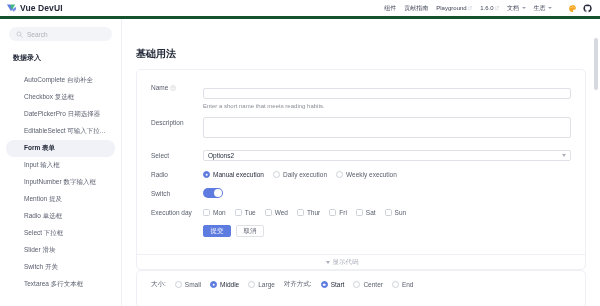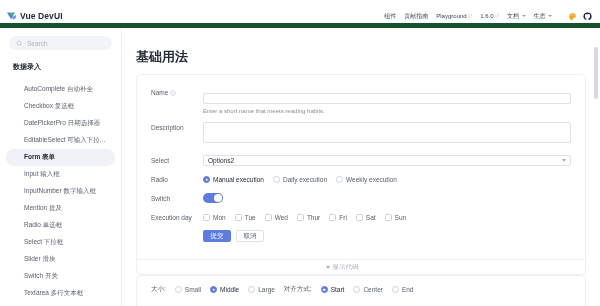--- a/index.html
+++ b/index.html
@@ -9,24 +9,24 @@
     background: #ffffff;
     font-family: "Liberation Sans", "DejaVu Sans", sans-serif;
     color: #252b3a;
   }
   #app { width: 600px; height: 306px; position: relative; display: flex; flex-direction: column; }
 
   
   .header {
     height: 19px; flex: 0 0 19px;
     display: flex; align-items: center;
-    border-bottom: 5px solid #14532d;
+    border-bottom: 3px solid #14532d;
     background: #fff;
     padding: 0 8px 0 6px;
-    position: relative; z-index: 5; margin-top: 9px;
+    position: relative; z-index: 5;
   }
   .brand { display: flex; align-items: center; gap: 3px; }
   .brand-logo { width: 11px; height: 11px; display: block; }
   .brand-name { font-size: 8.5px; font-weight: 700; letter-spacing: .1px; color: #252b3a; }
 
   .nav { margin-left: auto; display: flex; align-items: center; gap: 8px; }
   .nav-item {
     font-size: 6px; color: #3c4353; white-space: nowrap;
     display: flex; align-items: center; gap: 1.5px; cursor: pointer;
   }
@@ -74,21 +74,21 @@
   }
   .nav-link.active { background: #f1f2f7; color: #252b3a; font-weight: 700; }
 
   
   .main {
     flex: 1 1 auto; min-width: 0;
     background: #fff;
     padding: 12px 14px 0 14px;
     overflow: hidden; position: relative;
   }
-  .sec-title { font-size: 13px; font-weight: 700; color: #252b3a; margin: 8px 0 8px 0; font-family: Liberation Serif, serif; }
+  .sec-title { font-size: 10px; font-weight: 700; color: #252b3a; margin: 16px 0 8px 0; font-family: Liberation Serif, serif; }
 
   .card {
     border: 1px solid #eef0f5; border-radius: 5px;
     background: #fff;
   }
   .card-inner { padding: 12px 14px 9px 14px; }
 
   .frow { display: flex; align-items: flex-start; margin-bottom: 8px; }
   .flabel {
     width: 52px; flex: 0 0 52px;

